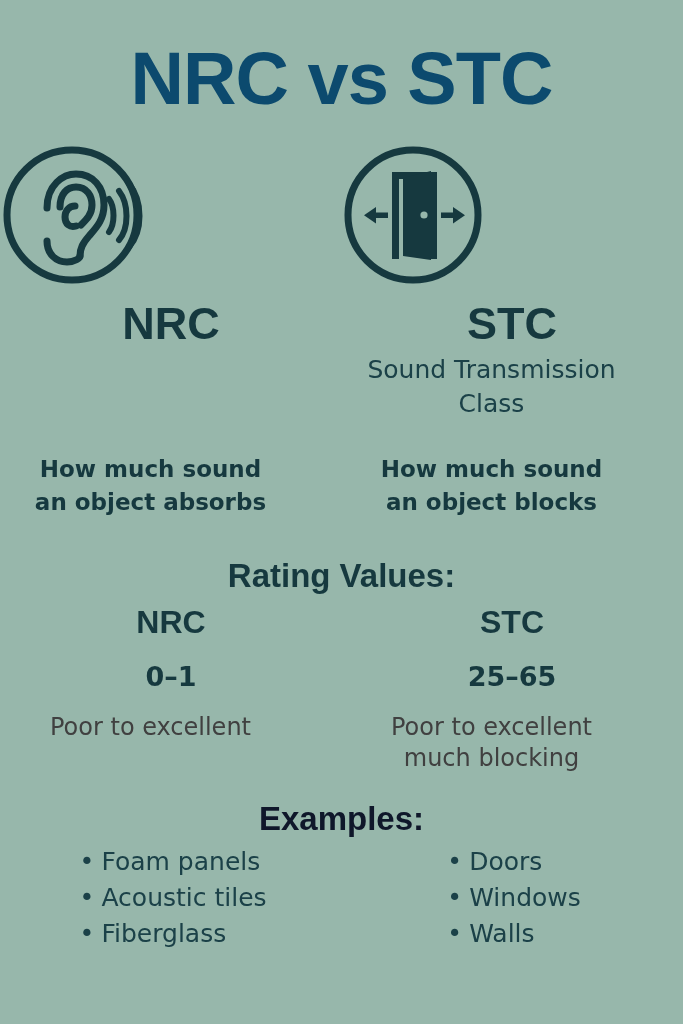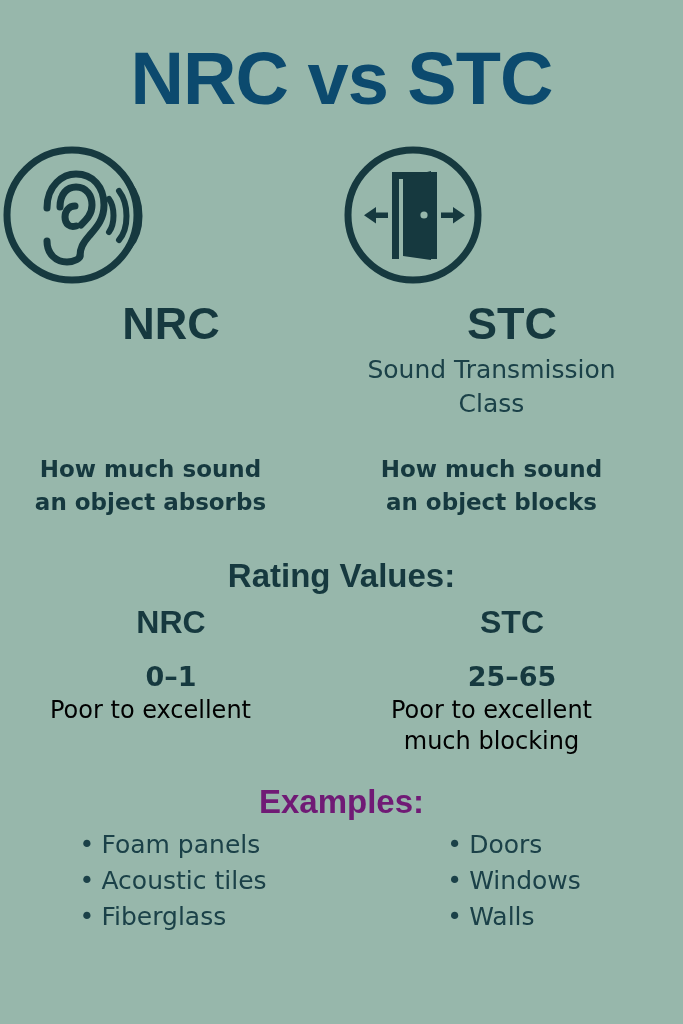--- a/index.html
+++ b/index.html
@@ -122,30 +122,30 @@
     text-align: center;
     color: #16393f;
     margin-top: 18px;
   }
   .rating-note {
     font-family: "DejaVu Sans", sans-serif;
     font-weight: normal;
     font-size: 24px;
     line-height: 1.3;
     text-align: center;
-    color: #000000;
+    color: #404040;
     max-width: 300px;
-    margin-top: 1px;
+    margin-top: 18px;
   }
   .examples-heading {
     font-family: "Liberation Sans", sans-serif;
     font-weight: bold;
     font-size: 33px;
     text-align: right;
-    color: #701a75;
+    color: #0f172a;
     margin-top: 26px;
   }
   .examples-row {
     display: flex;
     width: 683px;
     justify-content: center;
     margin-top: 6px;
   }
   .ex-col {
     width: 341px;

